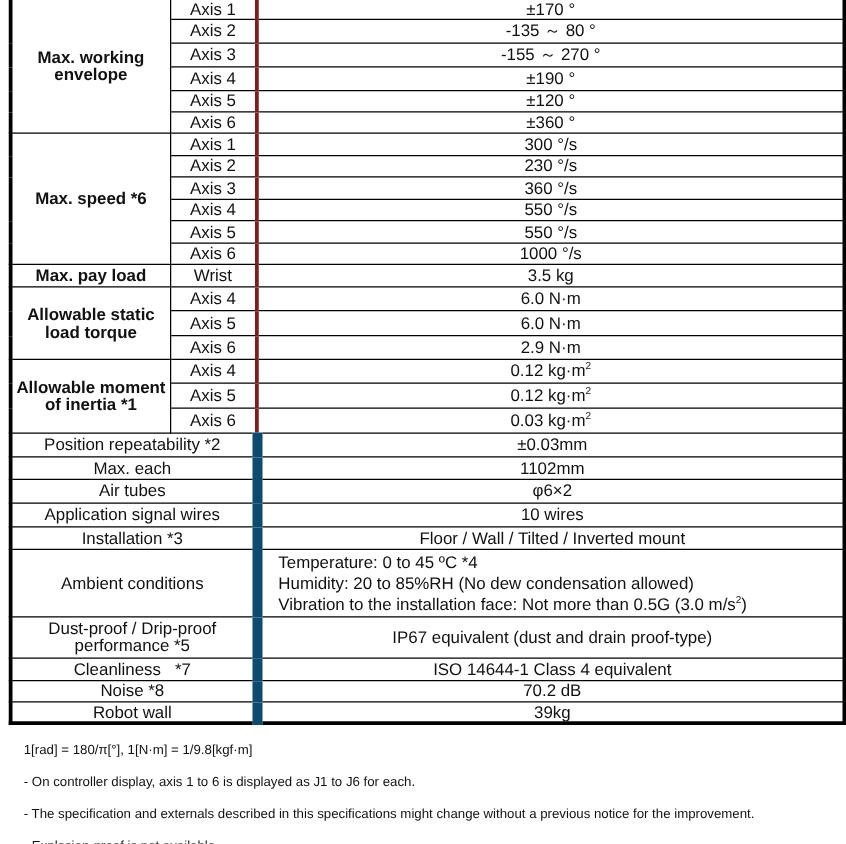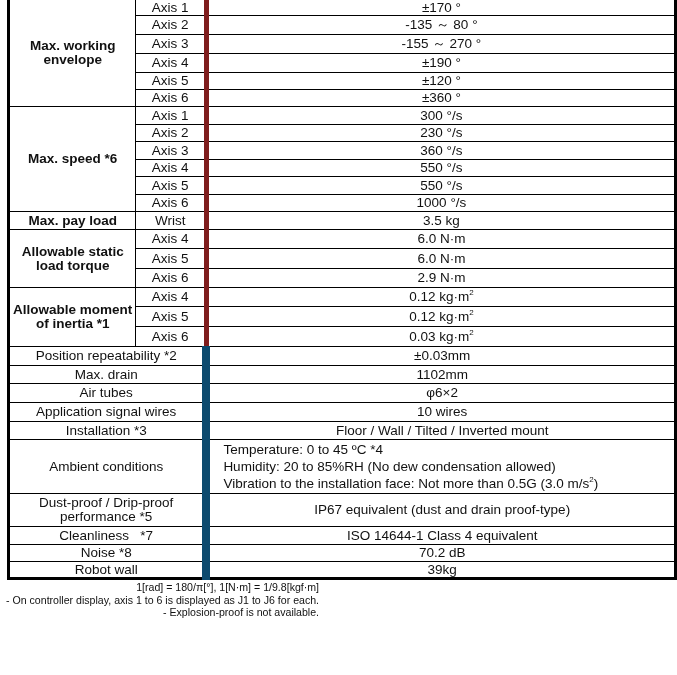--- a/index.html
+++ b/index.html
@@ -3,27 +3,27 @@
 <meta charset="utf-8">
 <style>
   html, body { margin:0; padding:0; background:#ffffff; }
   body { width:677px; height:675px; overflow:hidden; position:relative;
          font-family: "Liberation Sans", sans-serif; color:#111; }
   .spec { position:absolute; left:7px; top:-3px; border-collapse:collapse;
           border:3px solid #000; font-size:13.5px; }
   .spec td { border:1px solid #000; padding:0; text-align:center; vertical-align:middle;
              line-height:14px; white-space:nowrap; }
   .spec td.grp { width:126px;font-weight:bold; }
-  .spec td.sub { width:70px; border-right:5px solid #7f1d1d; }
+  .spec td.sub { width:70px; border-right:3px solid #7f1d1d; }
   .spec td.wide { border-right:8px solid #0c4a6e; }
   .spec td.val { width:457px; }
   .spec td.left { text-align:left; padding-left:13px; line-height:17px;margin-top:13px; }
   sup { font-size:8px; vertical-align:6px; line-height:0; }
   .notes { position:absolute; left:6px; top:581px; font-size:10.6px; line-height:12.6px; color:#111; }
-  .notes p { margin:0; white-space:nowrap;text-align:right; }
+  .notes p { margin:13px; white-space:nowrap; }
   .notes .gap { height:12px; }
   .notes .tab { display:inline-block; width:18px; }
 </style>
 </head>
 <body>
 
 <table class="spec">
   <tbody>
 
     <tr style="height:17px">
@@ -119,21 +119,21 @@
     <tr style="height:20px">
       <td class="sub">Axis 6</td>
       <td class="val"><span>0.03 kg·m</span><sup>2</sup></td>
     </tr>
 
     <tr style="height:19px">
       <td class="wide" colspan="2">Position repeatability *2</td>
       <td class="val">±0.03mm</td>
     </tr>
     <tr style="height:18px">
-      <td class="wide" colspan="2">Max. drain</td>
+      <td class="wide" colspan="2">Max. each</td>
       <td class="val">1102mm</td>
     </tr>
     <tr style="height:19px">
       <td class="wide" colspan="2">Air tubes</td>
       <td class="val">φ6×2</td>
     </tr>
     <tr style="height:19px">
       <td class="wide" colspan="2">Application signal wires</td>
       <td class="val">10 wires</td>
     </tr>
@@ -170,15 +170,16 @@
     <tr style="height:17px">
       <td class="wide" colspan="2">Robot wall</td>
       <td class="val">39kg</td>
     </tr>
   </tbody>
 </table>
 
 <div class="notes">
   <p>1[rad] = 180/π[°], 1[N·m] = 1/9.8[kgf·m]</p>
   <p>- On controller display, axis 1 to 6 is displayed as J1 to J6 for each.</p>
+  <p>- The specification and externals described in this specifications might change without a previous notice for the improvement.</p>
   <p>- Explosion-proof is not available.</p>
   <div class="gap"></div>
 </div>
 
 </body></html>

